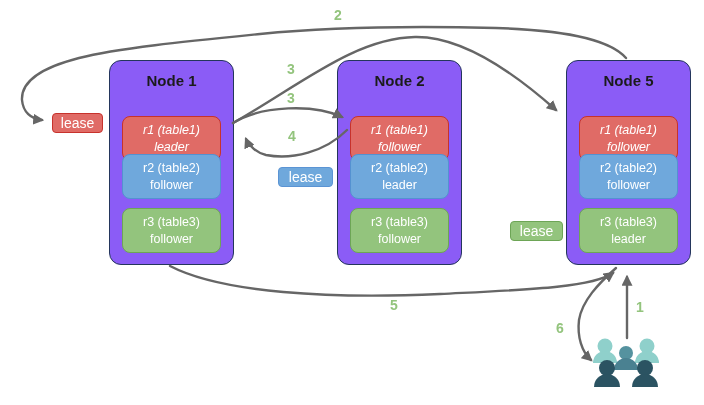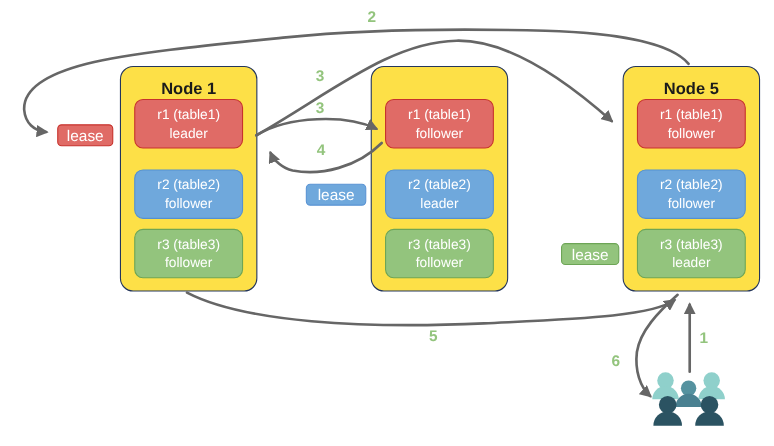--- a/index.html
+++ b/index.html
@@ -16,21 +16,21 @@
   svg.arrows {
     position: absolute; left: 0; top: 0;
     z-index: 5; pointer-events: none;
   }
 
   
   .node {
     position: absolute;
     width: 125px; height: 205px;
     top: 60px;
-    background: #fde047;
+    background: #8b5cf6;
     border: 1.5px solid #24365c;
     border-radius: 12px;
     box-sizing: border-box;
     z-index: 1;
   }
   .node-1 { left: 109px; }
   .node-2 { left: 337px; }
   .node-3 { left: 566px; }
   .node-title {
     margin-top: 11px;
@@ -42,21 +42,21 @@
   .replica {
     position: absolute;
     left: 12px; width: 99px; height: 45px;
     border-radius: 8px;
     box-sizing: border-box;
     display: flex; flex-direction: column;
     align-items: center; justify-content: center;
     color: #ffffff; font-size: 12.5px; line-height: 1.32;
     text-align: center;
   }
-  .replica.r1 { top: 29px; }
+  .replica.r1 { top: 55px; font-style: italic; }
   .replica.r2 { top: 93px; }
   .replica.r3 { top: 147px; }
   .replica.red   { background: #e06b66; border: 1.5px solid #c7322c; }
   .replica.blue  { background: #6fa8dc; border: 1.5px solid #5491d1; }
   .replica.green { background: #93c47d; border: 1.5px solid #6da556; }
 
   
   .lease {
     position: absolute;
     display: flex; align-items: center; justify-content: center;
@@ -122,20 +122,21 @@
       <span>r2 (table2)</span>
       <span>follower</span>
     </div>
     <div class="replica r3 green">
       <span>r3 (table3)</span>
       <span>follower</span>
     </div>
   </div>
 
   <div class="node node-2">
+    <div class="node-title">Node 2</div>
     <div class="replica r1 red">
       <span>r1 (table1)</span>
       <span>follower</span>
     </div>
     <div class="replica r2 blue">
       <span>r2 (table2)</span>
       <span>leader</span>
     </div>
     <div class="replica r3 green">
       <span>r3 (table3)</span>

